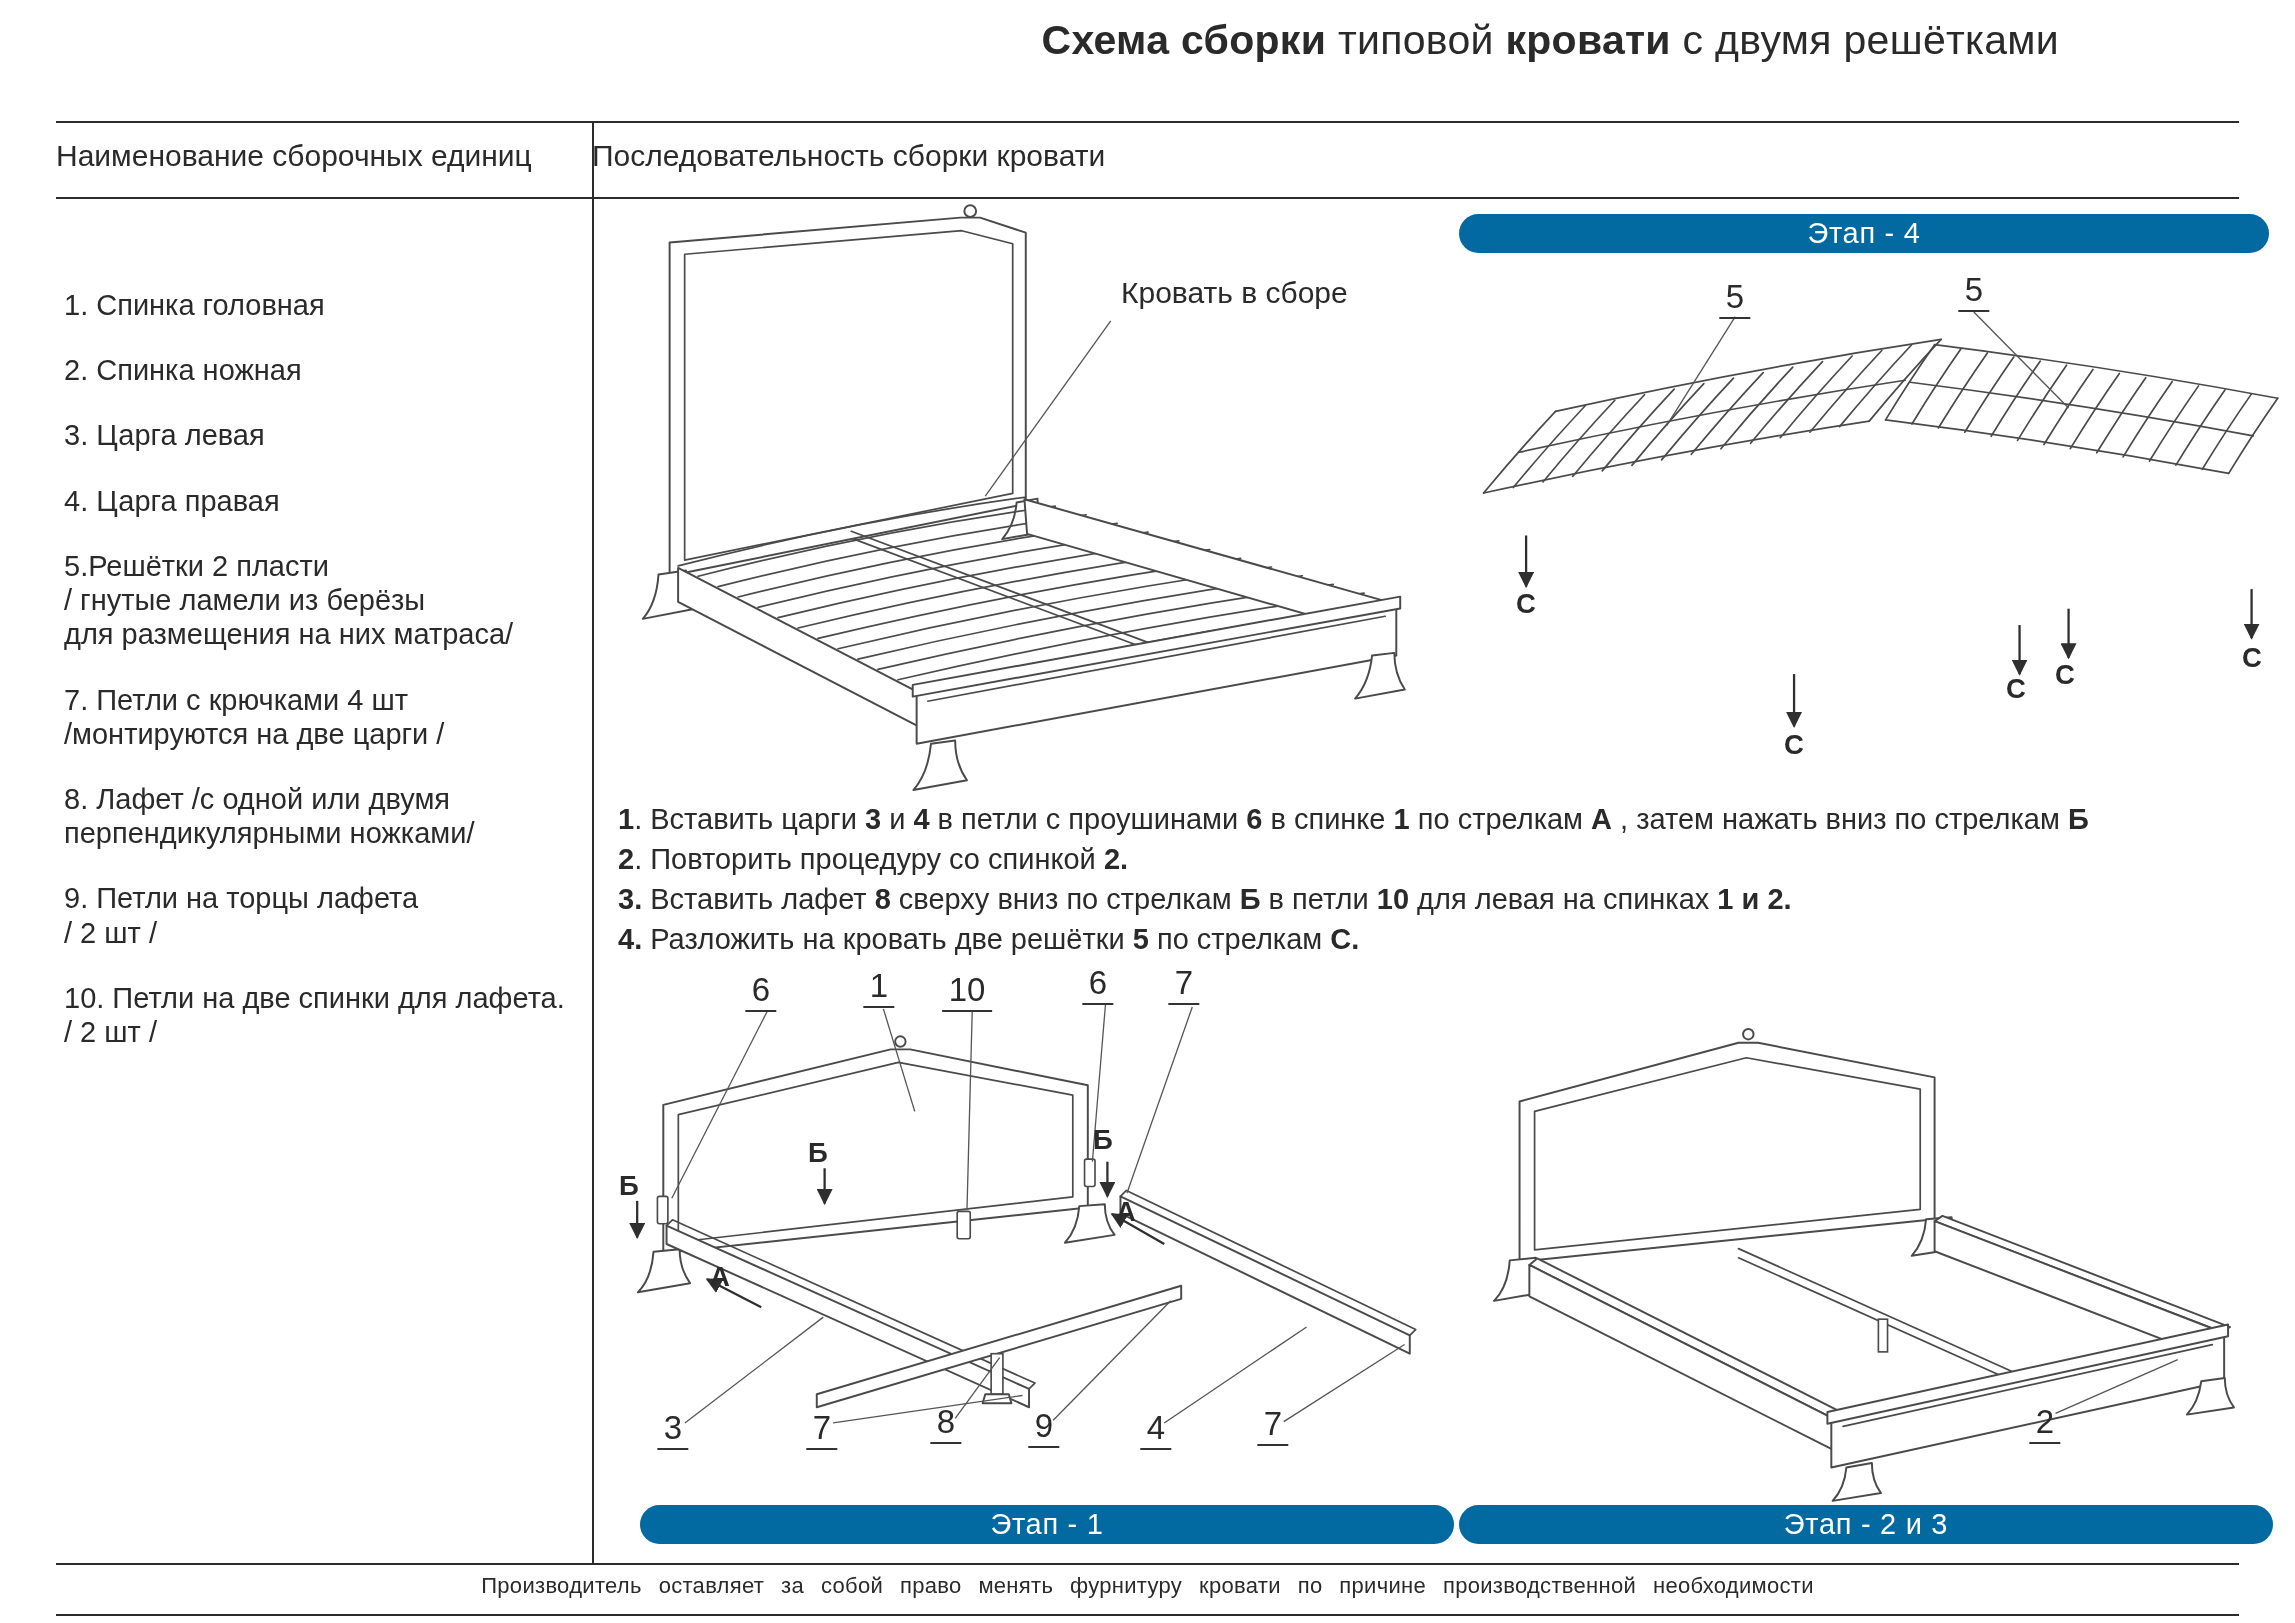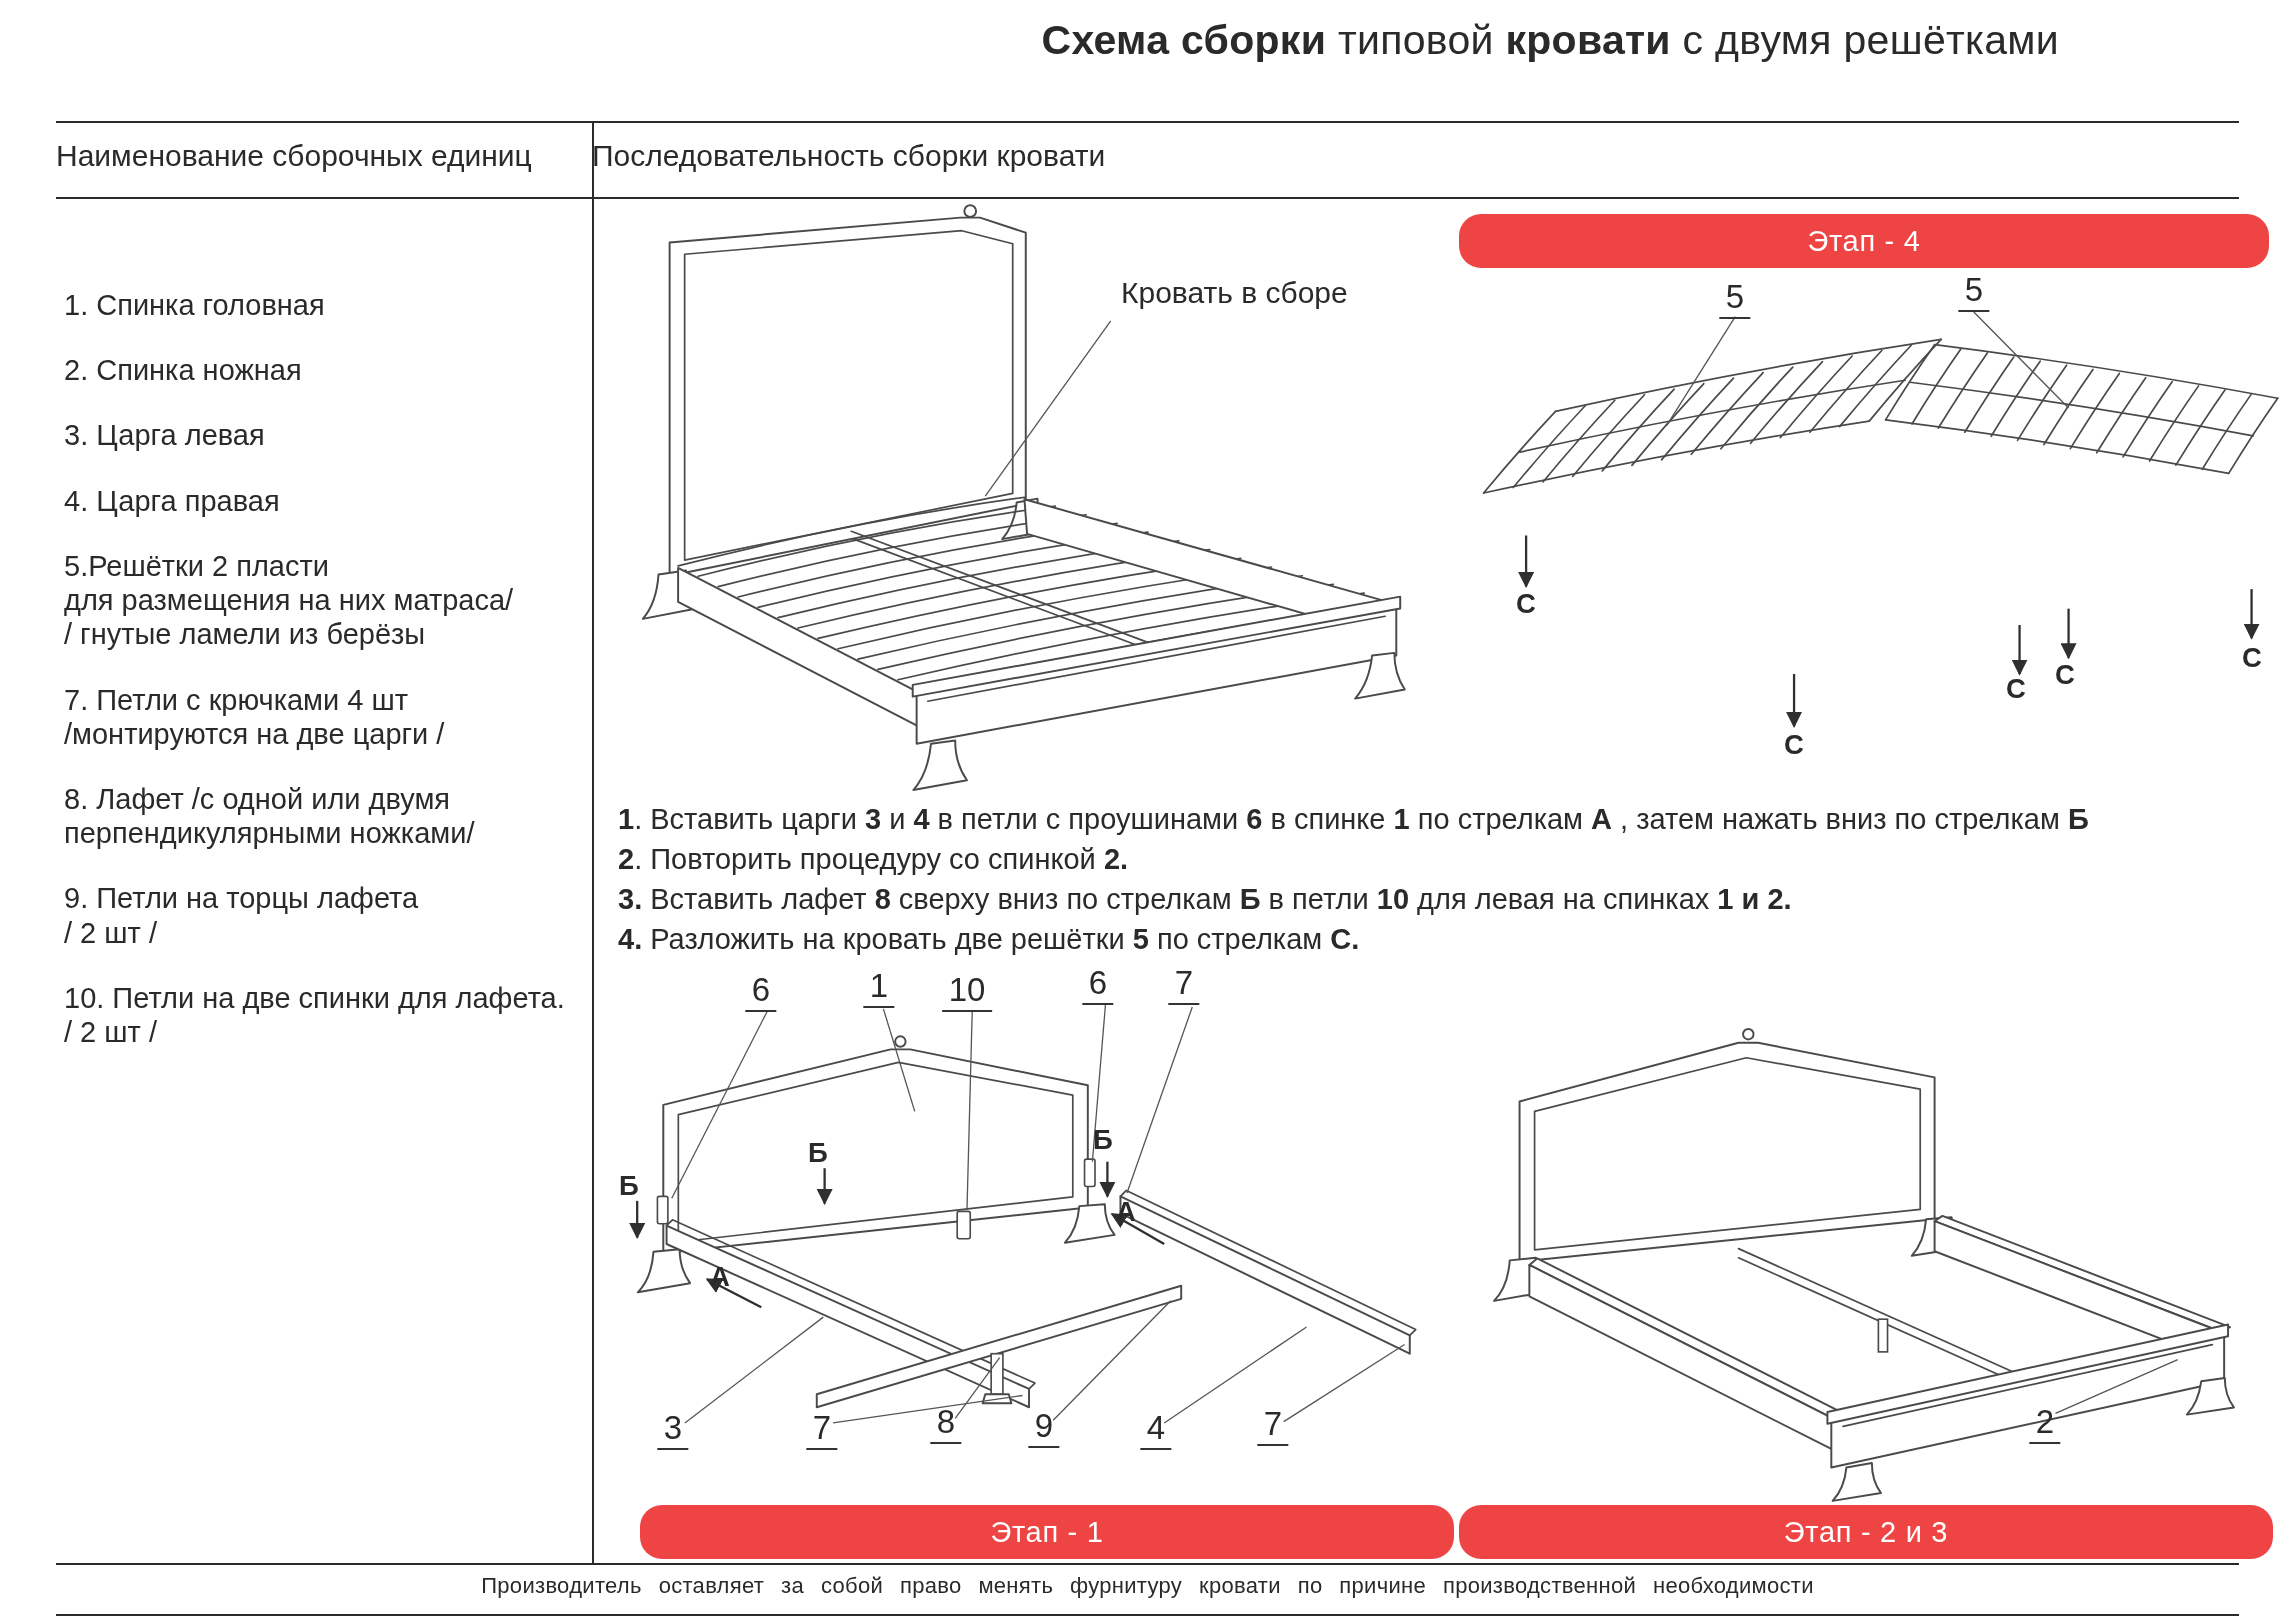--- a/index.html
+++ b/index.html
@@ -7,21 +7,21 @@
   .page{position:relative;width:2295px;height:1624px;background:#fff;color:#2a2a2a;
         font-family:"Liberation Sans",sans-serif;overflow:hidden}
   .b{font-weight:bold}
   .title{position:absolute;left:686px;top:17px;width:1373px;text-align:right;
          font-size:41px;letter-spacing:0.3px;white-space:nowrap}
   .rule{position:absolute;height:2px;background:#2b2b2b}
   .vline{position:absolute;width:2px;background:#2b2b2b}
   .col-h{position:absolute;top:139px;font-size:30px;white-space:nowrap}
   .parts{position:absolute;left:64px;top:288px;width:523px;font-size:29px;line-height:1.18}
   .part-item{margin-bottom:31px}
-  .banner{position:absolute;height:54px;background:#ef4444;color:#fff;border-radius:22px;
+  .banner{position:absolute;height:39px;background:#0369a1;color:#fff;border-radius:22px;
           display:flex;align-items:center;justify-content:center;font-size:29px;letter-spacing:0.7px}
   .instr{position:absolute;left:618px;top:799px;width:1654px;font-size:29px;line-height:1.38}
   .caption{position:absolute;font-size:30px;white-space:nowrap}
   .dlabel{position:absolute;font-size:33px;transform:translateX(-50%);white-space:nowrap}
   .dlabel.u{border-bottom:2px solid #333;padding:0 6.5px 1.3px}
   .dlabel.abc{font-size:27.5px;font-weight:600}
   .footer{position:absolute;left:56px;top:1573px;width:2183px;text-align:center;
           font-size:22px;word-spacing:10.5px;letter-spacing:0.3px}
   svg.diagram{position:absolute;overflow:visible}
   .ln{fill:none;stroke:#4a4a4a;stroke-width:2.6;stroke-linejoin:round;stroke-linecap:round}
@@ -62,22 +62,22 @@
         <div>2. Спинка ножная</div>
       </div>
       <div class="part-item">
         <div>3. Царга левая</div>
       </div>
       <div class="part-item">
         <div>4. Царга правая</div>
       </div>
       <div class="part-item">
         <div>5.Решётки  2 пласти</div>
+        <div>/ гнутые ламели из берёзы</div>
         <div>для размещения на них матраса/</div>
-        <div>/ гнутые ламели из берёзы</div>
       </div>
       <div class="part-item">
         <div>7. Петли с крючками 4 шт</div>
         <div>/монтируются на две царги /</div>
       </div>
       <div class="part-item">
         <div>8. Лафет /с одной или двумя</div>
         <div>перпендикулярными ножками/</div>
       </div>
       <div class="part-item">

